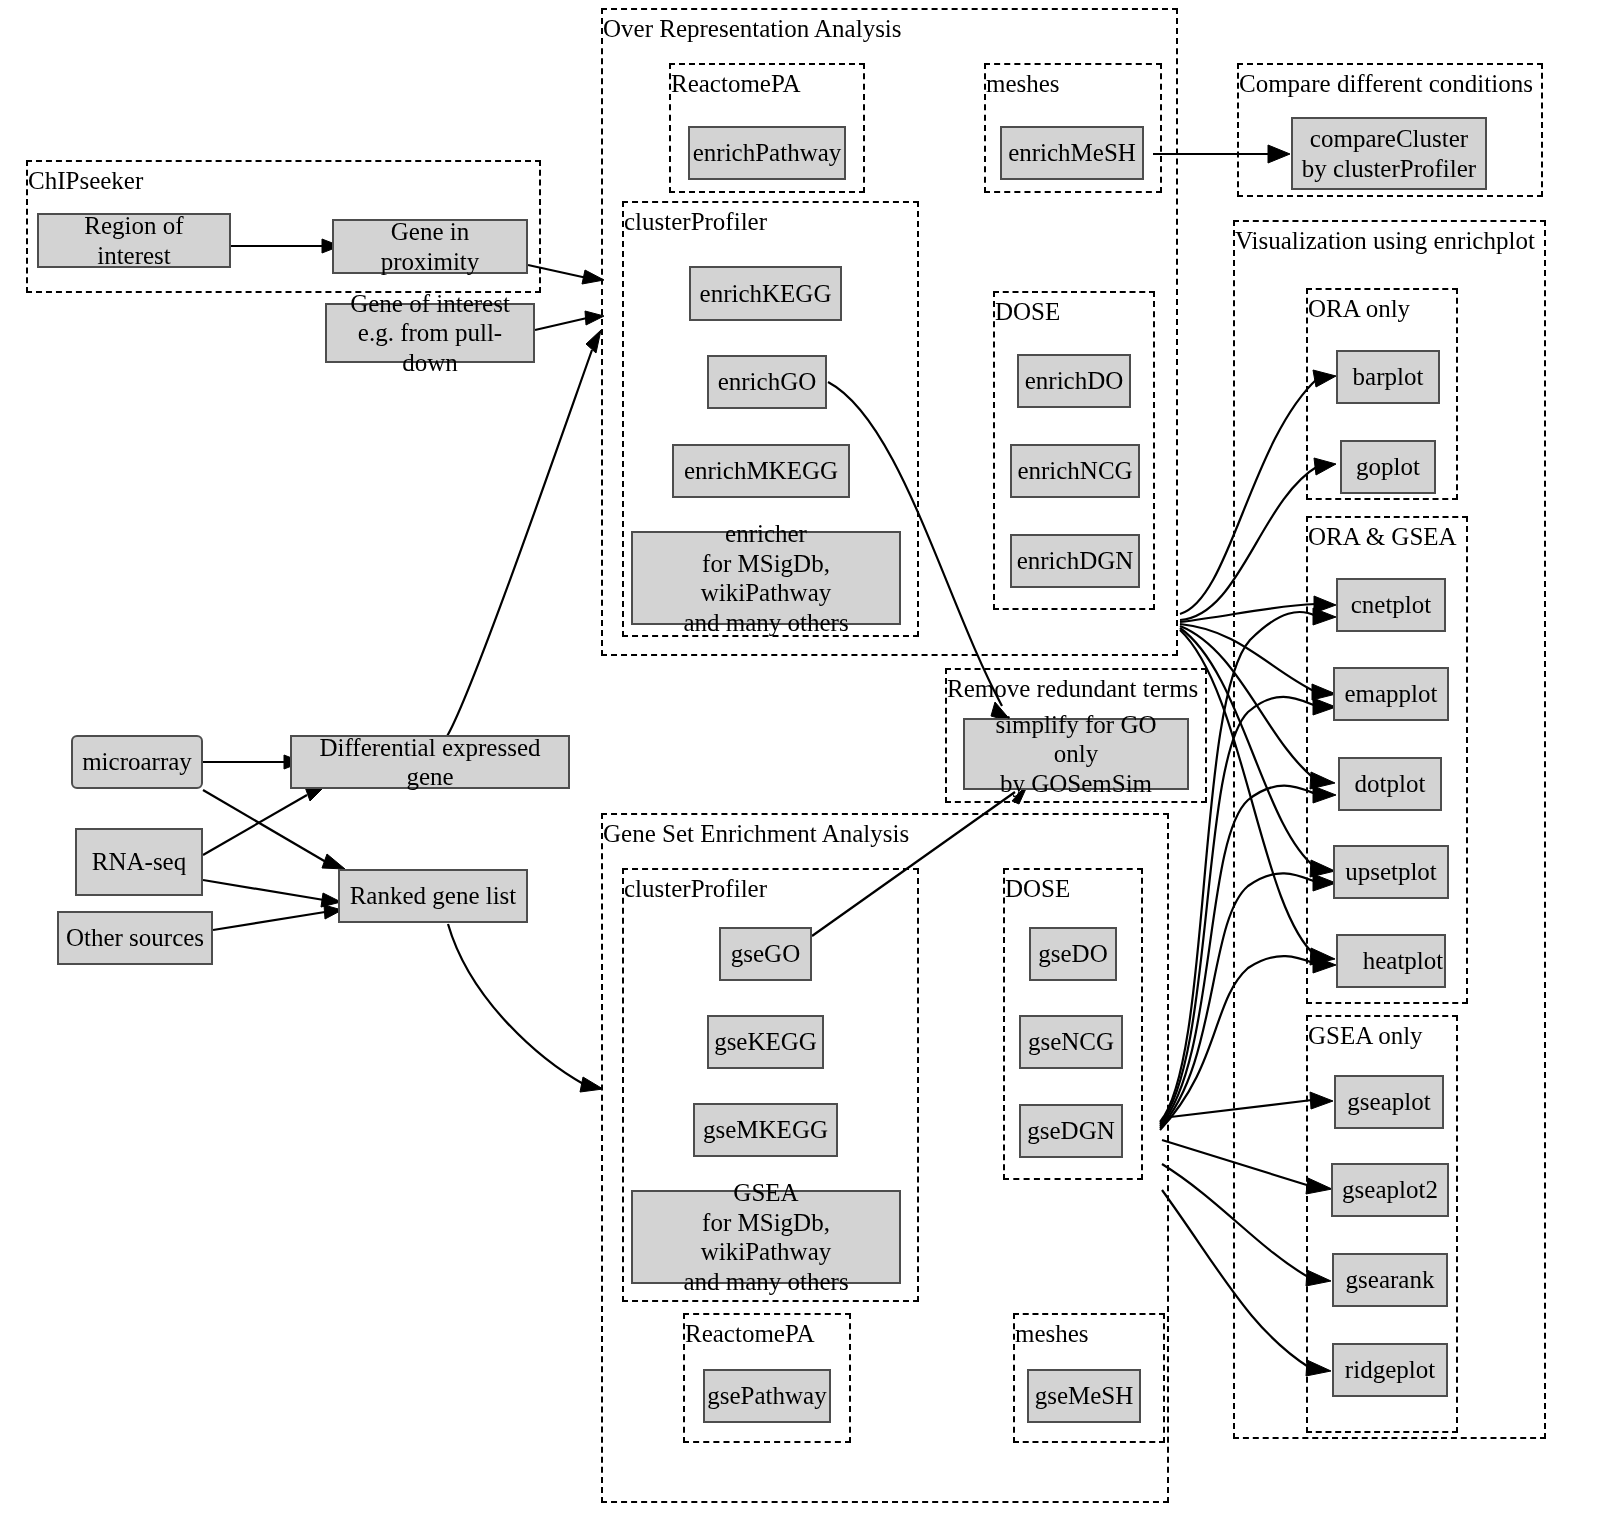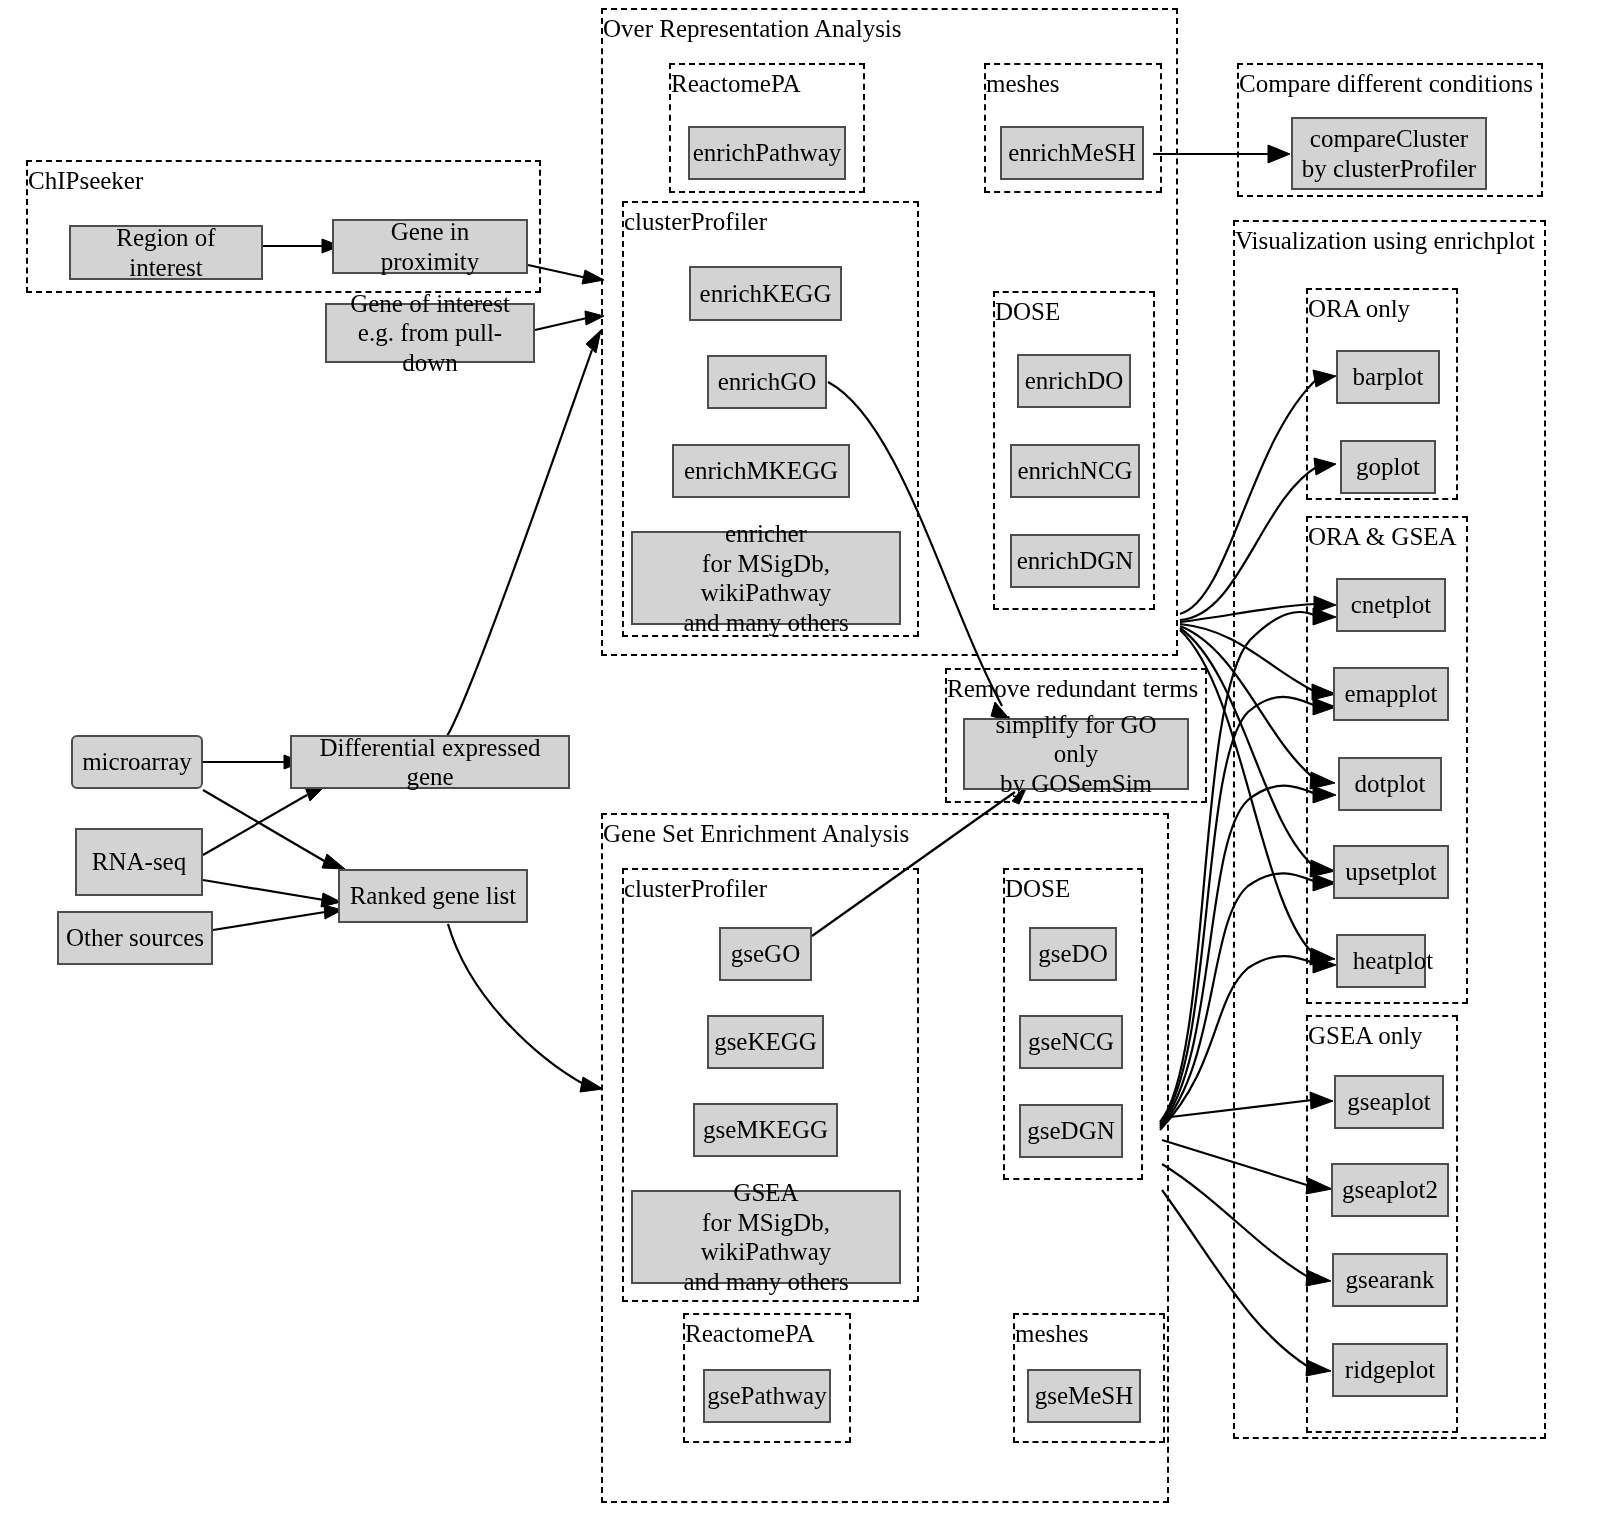--- a/index.html
+++ b/index.html
@@ -224,21 +224,21 @@
   </div>
 
   <div class="cluster" style="left:683px;top:1313px;width:168px;height:130px;">
     <div class="clabel">ReactomePA</div>
   </div>
 
   <div class="cluster" style="left:1013px;top:1313px;width:152px;height:130px;">
     <div class="clabel">meshes</div>
   </div>
 
-  <div class="node" style="left:37px;top:225px;width:194px;height:55px;margin-left:32px;">
+  <div class="node" style="left:37px;top:213px;width:194px;height:55px;">
     <span>Region of interest</span>
   </div>
 
   <div class="node" style="left:332px;top:219px;width:196px;height:55px;">
     <span>Gene in proximity</span>
   </div>
 
   <div class="node" style="left:325px;top:303px;width:210px;height:60px;flex-direction:column;justify-content:center;">
     <span>Gene of interest</span>
     <span>e.g. from pull-down</span>
@@ -367,21 +367,21 @@
   </div>
 
   <div class="node" style="left:1338px;top:757px;width:104px;height:54px;">
     <span>dotplot</span>
   </div>
 
   <div class="node" style="left:1333px;top:845px;width:116px;height:54px;">
     <span>upsetplot</span>
   </div>
 
-  <div class="node" style="left:1336px;top:934px;width:90px;height:54px;padding-left:24px;">
+  <div class="node" style="left:1336px;top:934px;width:110px;height:54px;padding-left:24px;">
     <span>heatplot</span>
   </div>
 
   <div class="node" style="left:1334px;top:1075px;width:110px;height:54px;">
     <span>gseaplot</span>
   </div>
 
   <div class="node" style="left:1331px;top:1163px;width:118px;height:54px;">
     <span>gseaplot2</span>
   </div>

